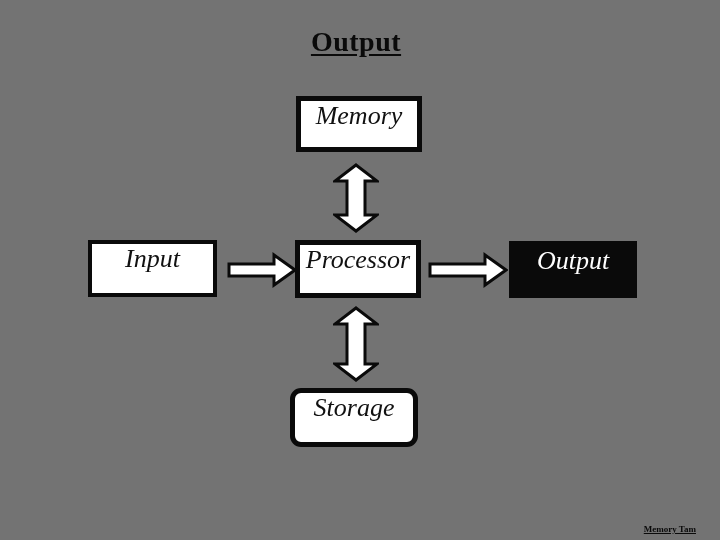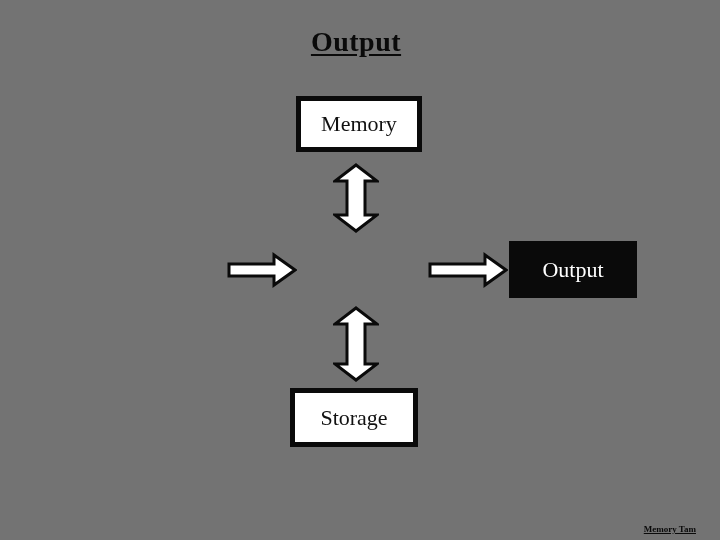--- a/index.html
+++ b/index.html
@@ -23,31 +23,31 @@
     text-underline-offset: 3px;
     letter-spacing: 0.5px;
   }
 
   .box {
     position: absolute;
     box-sizing: border-box;
     background: #ffffff;
     border: 5px solid #0a0a0a;
     display: flex;
-    align-items: center;
     justify-content: center;
-    font-size: 22px;
+    font-size: 26px;
     color: #111111;
+    font-style: italic;
   }
   .box-memory    { left: 296px; top: 96px;  width: 126px; height: 56px; }
   .box-input     { left: 88px;  top: 240px; width: 129px; height: 57px; border-width: 4px; }
   .box-processor { left: 295px; top: 240px; width: 126px; height: 58px; }
   .box-output    { left: 509px; top: 241px; width: 128px; height: 57px;
                    background: #0a0a0a; border-color: #0a0a0a; color: #ffffff; }
-  .box-storage   { left: 290px; top: 388px; width: 128px; height: 59px; }
+  .box-storage   { left: 290px; top: 388px; width: 128px; height: 59px; border-radius: 11px; }
 
   .arrow { position: absolute; display: block; }
   .arrow-v1 { left: 333px; top: 163px; }
   .arrow-h1 { left: 227px; top: 252px; }
   .arrow-h2 { left: 428px; top: 252px; }
   .arrow-v2 { left: 333px; top: 306px; }
   .arrow polygon { fill: #ffffff; stroke: #0a0a0a; stroke-width: 3; stroke-linejoin: miter; }
 
   .author-credit {
     position: absolute;
@@ -66,25 +66,31 @@
   <div class="slide-title">Output</div>
 
   <div class="box box-memory">
     <span>Memory</span>
   </div>
 
   <svg class="arrow arrow-v1" width="46" height="70" viewBox="0 0 46 70">
     <polygon points="23,2 44,18 32,18 32,52 44,52 23,68 2,52 14,52 14,18 2,18"></polygon>
   </svg>
 
+  <div class="box box-input">
+    <span>Input</span>
+  </div>
 
   <svg class="arrow arrow-h1" width="70" height="36" viewBox="0 0 70 36">
     <polygon points="2,12 47,12 47,3 68,18 47,33 47,24 2,24"></polygon>
   </svg>
 
+  <div class="box box-processor">
+    <span>Processor</span>
+  </div>
 
   <svg class="arrow arrow-h2" width="80" height="36" viewBox="0 0 80 36">
     <polygon points="2,12 57,12 57,3 78,18 57,33 57,24 2,24"></polygon>
   </svg>
 
   <div class="box box-output">
     <span>Output</span>
   </div>
 
   <svg class="arrow arrow-v2" width="46" height="76" viewBox="0 0 46 76">

